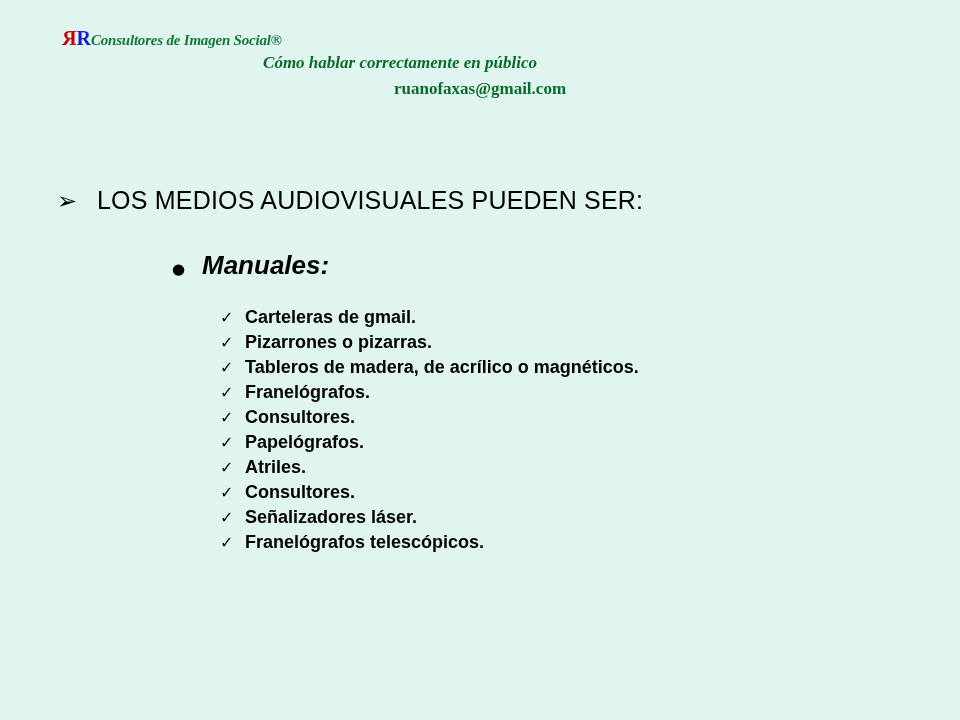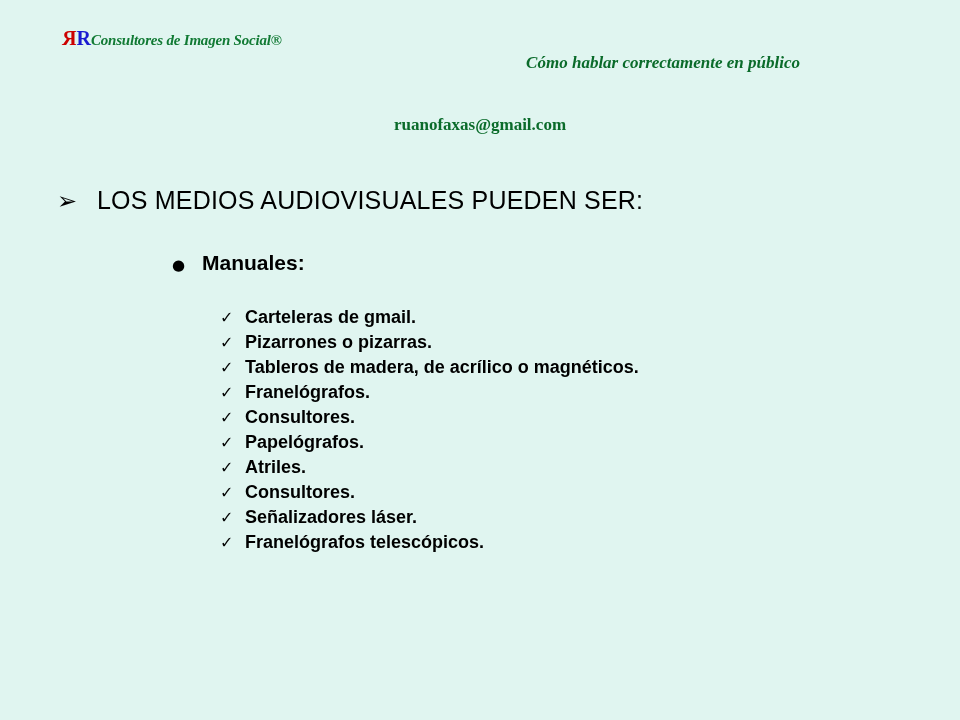--- a/index.html
+++ b/index.html
@@ -85,39 +85,38 @@
     font-weight: bold;
     font-size: 19px;
     color: #137a36;
     margin-left: 8px;
   }
 
   .subtitle {
     position: absolute;
     top: 54px;
     width: 800px;
-    text-align: right;
+    text-align: center;
     font-family: "Liberation Serif", serif;
     font-weight: bold;
     font-style: italic;
     font-size: 17px;
     color: #0a6b2a;
     line-height: 1;
   }
   .email {
     position: absolute;
     top: 80px;
     width: 960px;
     text-align: center;
     font-family: "Liberation Serif", serif;
     font-weight: bold;
     font-size: 17px;
     color: #0a6b2a;
     line-height: 1;
-    margin-top: 36px;
   }
 
   
   .level1 {
     position: absolute;
     left: 57px;
     top: 188px;
     display: flex;
     align-items: baseline;
     white-space: nowrap;
@@ -150,23 +149,24 @@
     font-family: "DejaVu Sans", sans-serif;
     font-size: 15px;
     color: #000000;
     width: 30px;
     display: inline-block;
     line-height: 1;
   }
   .level2-text {
     font-family: "Liberation Sans", sans-serif;
     font-weight: bold;
-    font-size: 21px;
-    color: #000000;
-    line-height: 1;
+    font-size: 26px;
+    color: #000000;
+    line-height: 1;
+    font-style: italic;
   }
 
   .level3-list {
     position: absolute;
     left: 220px;
     top: 308px;
     margin: 0;
     padding: 0;
     list-style: none;
   }

